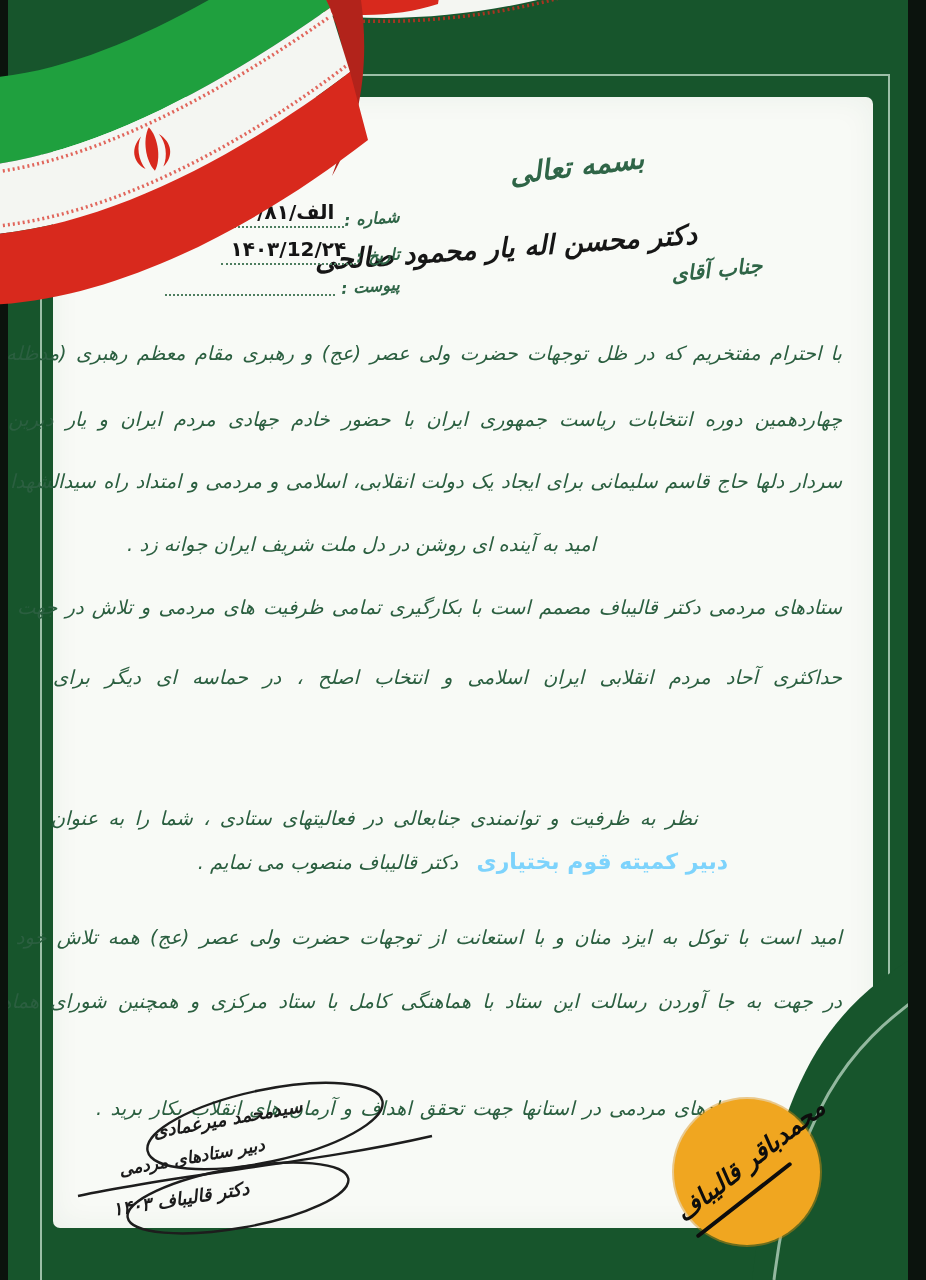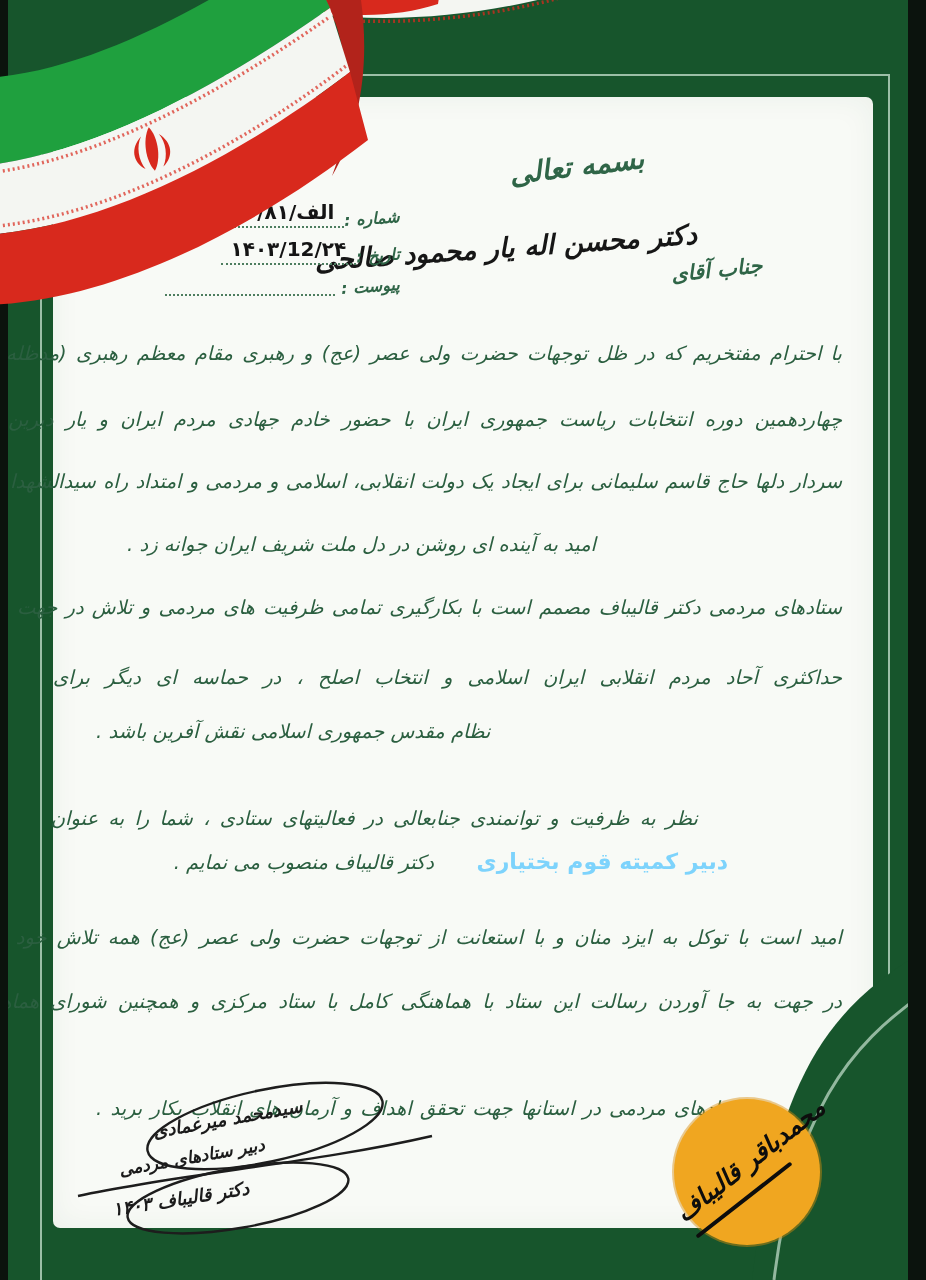--- a/index.html
+++ b/index.html
@@ -54,21 +54,21 @@
   .l3{top:470px;right:84px;word-spacing:1px;}
   .l4{top:533px;right:330px;}
   .l5{top:596px;right:84px;word-spacing:2px;}
   .l6{top:659px;right:84px;word-spacing:9px;margin-top:7px;}
   .l7{top:720px;left:96px;}
   .l8{top:807px;right:228px;word-spacing:4px;}
   .appoint-title{
     top:849px;right:198px;font-size:22px;font-weight:bold;font-style:normal;
     color:#7dd3fc;
   }
-  .appoint-tail{top:851px;right:492px;}
+  .appoint-tail{top:851px;right:468px;}
   .l10{top:926px;right:84px;word-spacing:4px;}
   .l11{top:990px;right:84px;word-spacing:5px;}
   .l12{top:1053px;left:96px;word-spacing:2px;margin-top:44px;}
 
   .sig-svg{position:absolute;left:60px;top:1078px;z-index:12;}
   .sig-txt{position:absolute;color:#1b1b1b;font-style:italic;font-weight:bold;z-index:13;white-space:nowrap;}
   .sig1{left:152px;top:1108px;font-size:18px;transform:rotate(-10deg);}
   .sig2{left:118px;top:1147px;font-size:17px;transform:rotate(-10deg);}
   .sig3{left:112px;top:1188px;font-size:18px;transform:rotate(-9deg);}
 
@@ -123,21 +123,20 @@
 
   <div class="txt salutation">جناب آقای</div>
   <div class="txt recipient-name">دکتر محسن اله یار محمود صالحی</div>
 
   <div class="txt bline l1">با احترام مفتخریم که در ظل توجهات حضرت ولی عصر (عج) و رهبری مقام معظم رهبری (مدظله العالی)</div>
   <div class="txt bline l2">چهاردهمین دوره انتخابات ریاست جمهوری ایران با حضور خادم جهادی مردم ایران و یار دیرین</div>
   <div class="txt bline l3">سردار دلها حاج قاسم سلیمانی برای ایجاد یک دولت انقلابی، اسلامی و مردمی و امتداد راه سیدالشهدا خدمت و</div>
   <div class="txt bline l4">امید به آینده ای روشن در دل ملت شریف ایران جوانه زد .</div>
   <div class="txt bline l5">ستادهای مردمی دکتر قالیباف مصمم است با بکارگیری تمامی ظرفیت های مردمی و تلاش در جهت مشارکت</div>
   <div class="txt bline l6">حداکثری آحاد مردم انقلابی ایران اسلامی و انتخاب اصلح ، در حماسه ای دیگر برای</div>
-  <div class="txt bline l7">نظام مقدس جمهوری اسلامی نقش آفرین باشد .</div>
   <div class="txt bline l8">نظر به ظرفیت و توانمندی جنابعالی در فعالیتهای ستادی ، شما را به عنوان</div>
 
   <div class="txt appoint-title">دبیر کمیته قوم بختیاری</div>
   <div class="txt bline appoint-tail">دکتر قالیباف منصوب می نمایم .</div>
 
   <div class="txt bline l10">امید است با توکل به ایزد منان و با استعانت از توجهات حضرت ولی عصر (عج) همه تلاش خود را</div>
   <div class="txt bline l11">در جهت به جا آوردن رسالت این ستاد با هماهنگی کامل با ستاد مرکزی و همچنین شورای هماهنگی</div>
   <div class="txt bline l12">ستادهای مردمی در استانها جهت تحقق اهداف و آرمان های انقلاب بکار برید .</div>
 
   <svg class="sig-svg" width="390" height="180" viewBox="0 0 390 180">

